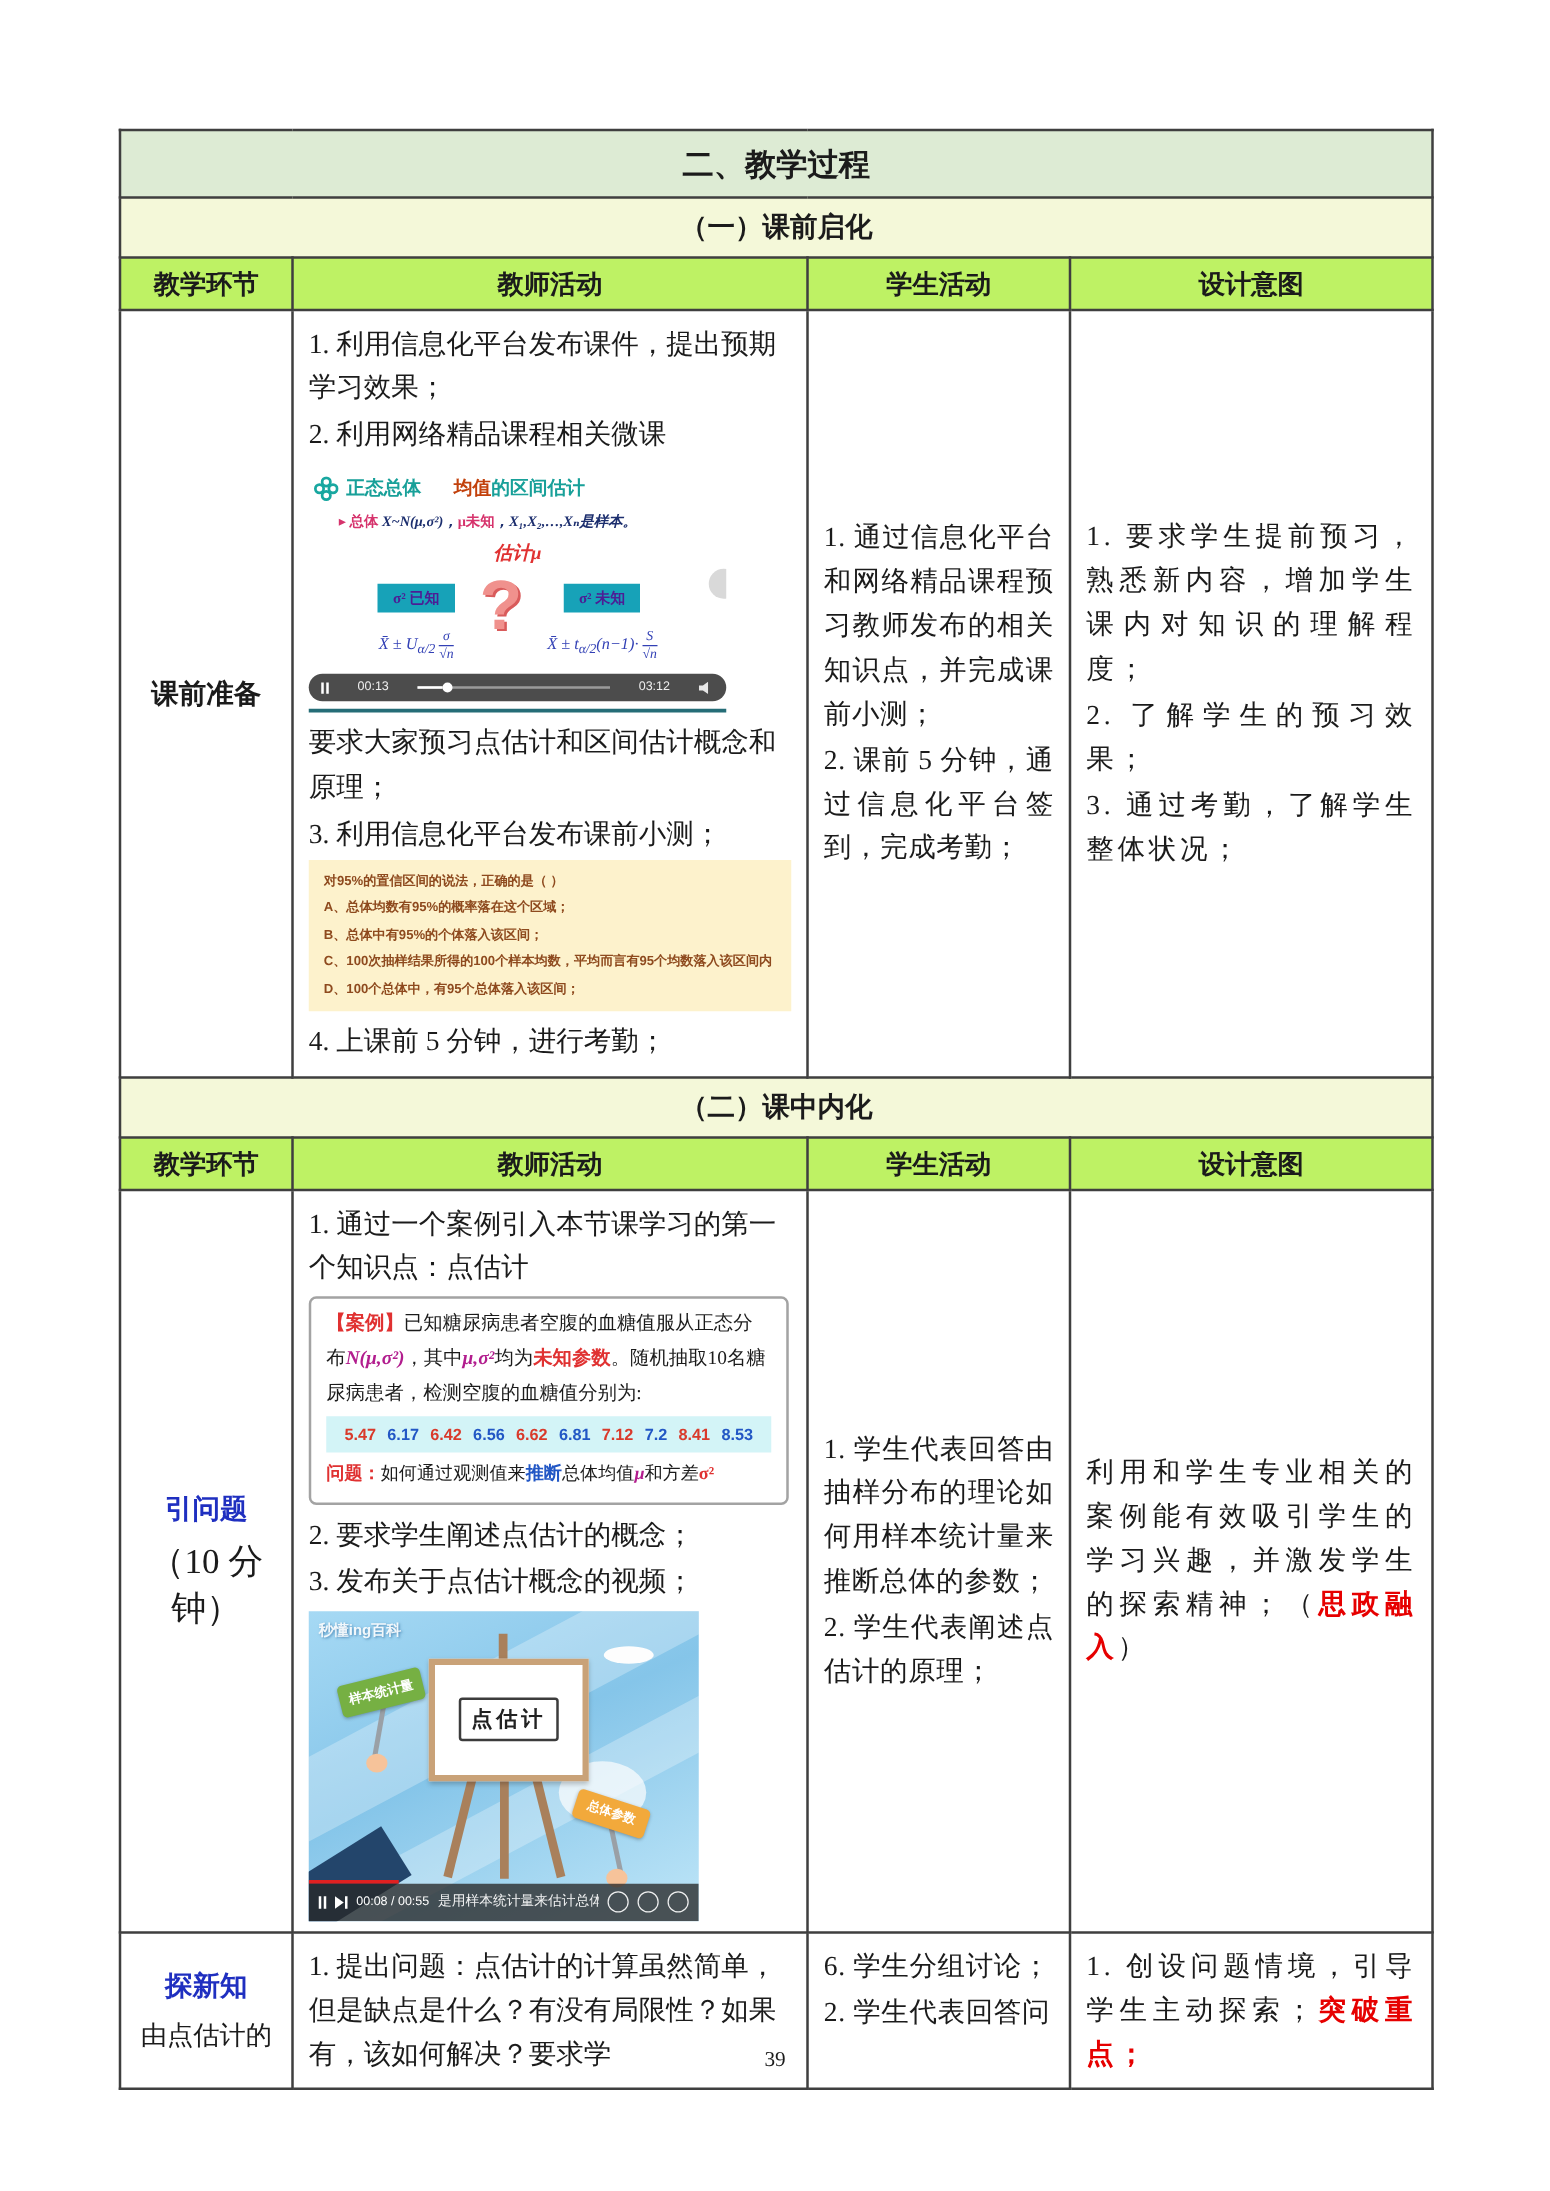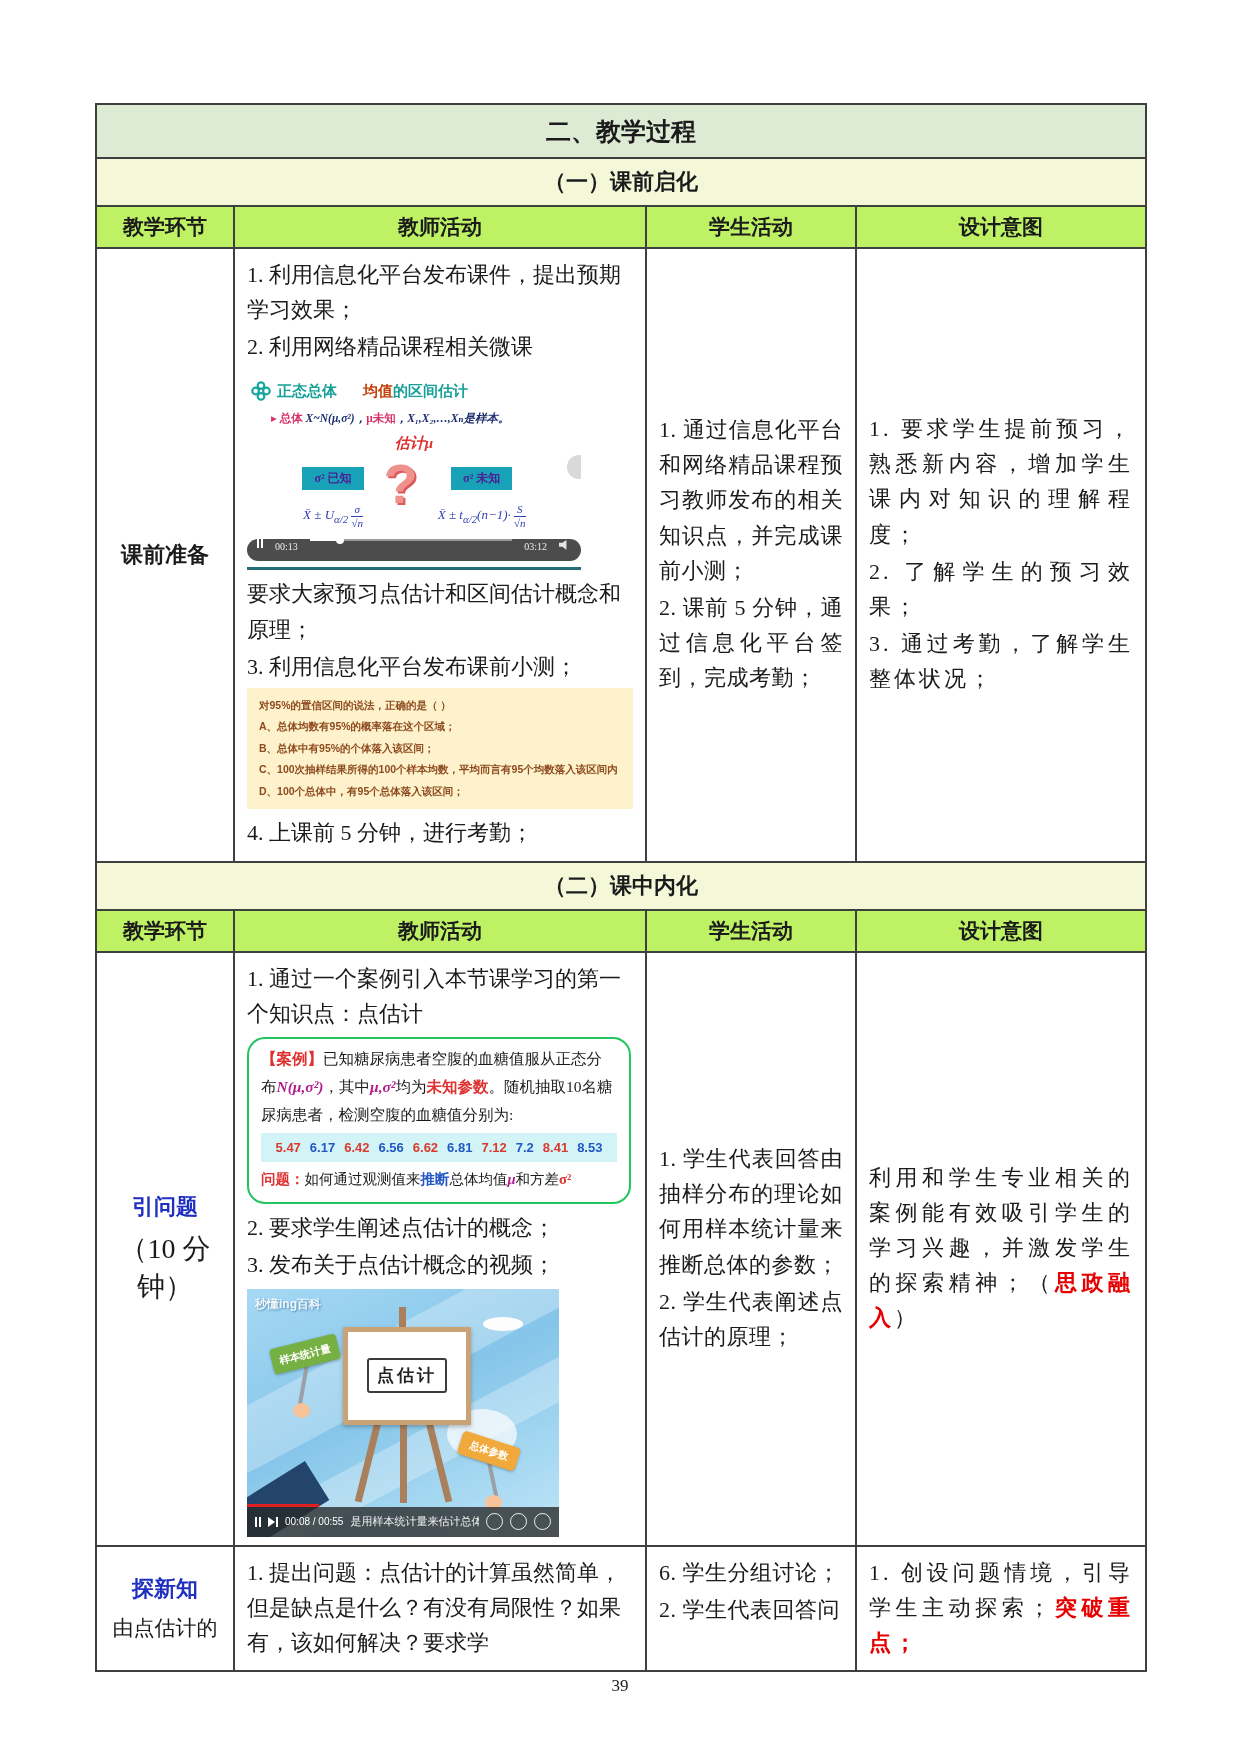--- a/index.html
+++ b/index.html
@@ -41,38 +41,38 @@
   .v1-colbox{text-align:center;}
   .v1-box{display:inline-block;background:#17a2b8;color:#4c1d95;font-family:Liberation Serif, serif;
     font-weight:bold;font-size:12px;padding:2px 12px;margin-bottom:4px;}
   .v1-f{color:#3240b5;font-size:13px;font-style:italic;font-weight:normal;}
   .frac{display:inline-block;vertical-align:middle;text-align:center;font-size:11px;line-height:1.15;}
   .frac .fn{display:block;border-bottom:1px solid #3240b5;padding:0 3px;}
   .frac .fd{display:block;}
   .qmark{font-family:"Liberation Sans",sans-serif;font-weight:bold;font-size:56px;line-height:0.95;
     color:#f0918d;text-shadow:2px 2px 0 #d95b5b;}
   .gray-dot{position:absolute;right:-10px;top:52%;width:24px;height:24px;border-radius:50%;background:#d9d9d9;}
-  .v1-bar{height:22px;background:#4c4c4c;border-radius:12px;display:flex;gap:12px;
-    padding:0 10px;color:#efefef;font-family:Liberation Serif, serif;font-size:10px;margin-top:8px;}
+  .v1-bar{height:22px;background:#4c4c4c;border-radius:12px;display:flex;align-items:center;gap:23px;
+    padding:0 10px;color:#efefef;font-family:Liberation Sans, sans-serif;font-size:10px;margin-top:8px;}
   .pause{display:flex;gap:2px;}
   .pause i{display:block;width:2px;height:9px;background:#fff;}
   .track{flex:1;height:2px;background:#9a9a9a;position:relative;}
   .track .played{position:absolute;left:0;top:0;height:2px;width:13%;background:#ffffff;}
   .track .knob{position:absolute;left:13%;top:-3px;width:8px;height:8px;border-radius:50%;background:#fff;}
   .speaker{width:12px;height:11px;background:#e6e6e6;
     clip-path:polygon(0 32%,28% 32%,62% 5%,62% 95%,28% 68%,0 68%);}
 
   
   .quiz{background:#fdf2cc;padding:7px 12px;margin:4px 0 6px 0;
     font-family:"Liberation Sans","DejaVu Sans",sans-serif;font-weight:bold;
     font-size:10.5px;line-height:2.05;color:#8e4a1e;}
   .quiz div{white-space:nowrap;overflow:hidden;}
 
   
-  .case{border:2px solid #22c55e;border-radius:18px;padding:6px 12px 10px 12px;margin:6px 0;
+  .case{border:2px solid #a3a3a3;border-radius:6px;padding:6px 12px 10px 12px;margin:6px 0;
     width:356px;font-size:15.5px;line-height:1.8;}
   .case .lbl{color:#e03131;font-weight:bold;}
   .case .mg{color:#b21d8e;font-weight:bold;font-style:italic;}
   .case .rk{color:#e03131;font-weight:bold;}
   .case-band{background:#d3f4f7;margin:4px 0;padding:3px 6px;display:flex;justify-content:center;gap:9px;
     font-family:"Liberation Sans",sans-serif;font-weight:bold;font-size:13px;}
   .case-band span:nth-child(odd){color:#d93a2b;}
   .case-band span:nth-child(even){color:#2257c5;}
   .case-q{font-size:14.5px;}
   .case-q .bl{color:#2257c5;font-weight:bold;}
@@ -112,21 +112,21 @@
   .vprog{position:absolute;left:0;bottom:30px;width:72px;height:3px;background:#e02020;}
   .v2-bar{position:absolute;left:0;bottom:0;width:100%;height:30px;background:rgba(40,40,40,0.78);
     display:flex;align-items:center;gap:7px;padding:0 8px;box-sizing:border-box;color:#fff;font-size:10px;}
   .v2-bar .pause i{height:10px;}
   .nexticon{display:flex;align-items:center;}
   .nexticon .tri{width:0;height:0;border-left:7px solid #fff;border-top:5px solid transparent;border-bottom:5px solid transparent;}
   .nexticon .bar{width:2px;height:10px;background:#fff;margin-left:1px;}
   .v2-cap{flex:1;color:rgba(255,255,255,0.92);font-size:11px;white-space:nowrap;overflow:hidden;}
   .cicon{width:15px;height:15px;border:1.5px solid rgba(255,255,255,0.9);border-radius:50%;flex:none;}
 
-  .footer{position:absolute;left:0;top:1638px;width:1240px;text-align:center;font-size:17px;margin-top:38px;}
+  .footer{position:absolute;left:0;top:1638px;width:1240px;text-align:center;font-size:17px;}
 </style>
 </head>
 <body>
 
 <div class="sheet">
 <table>
   <colgroup>
         <col style="width:138px">
         <col style="width:412px">
         <col style="width:210px">

